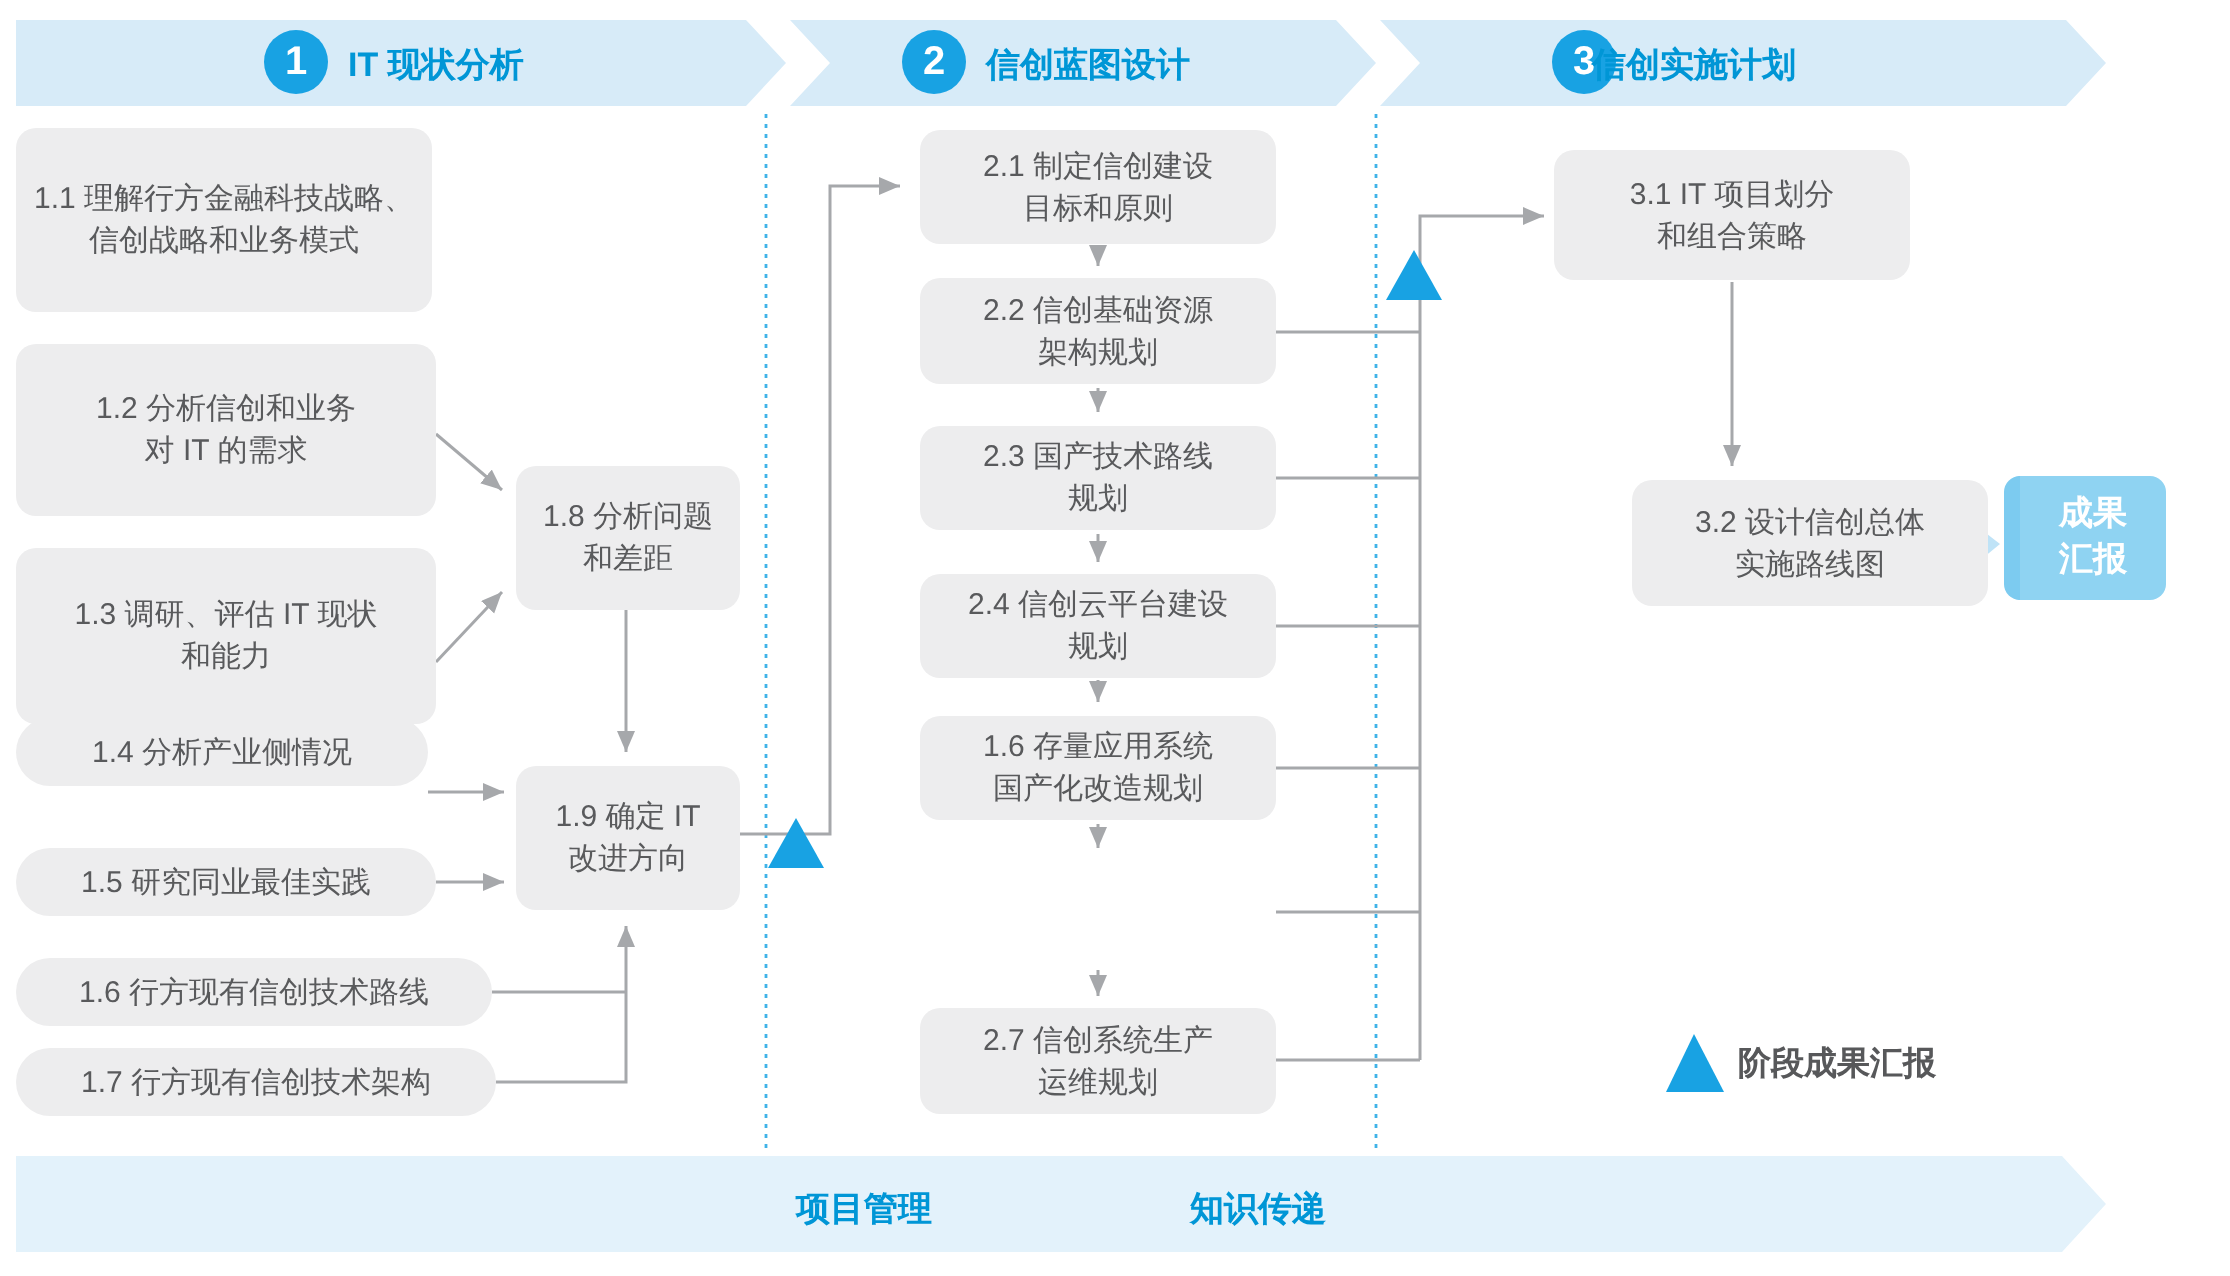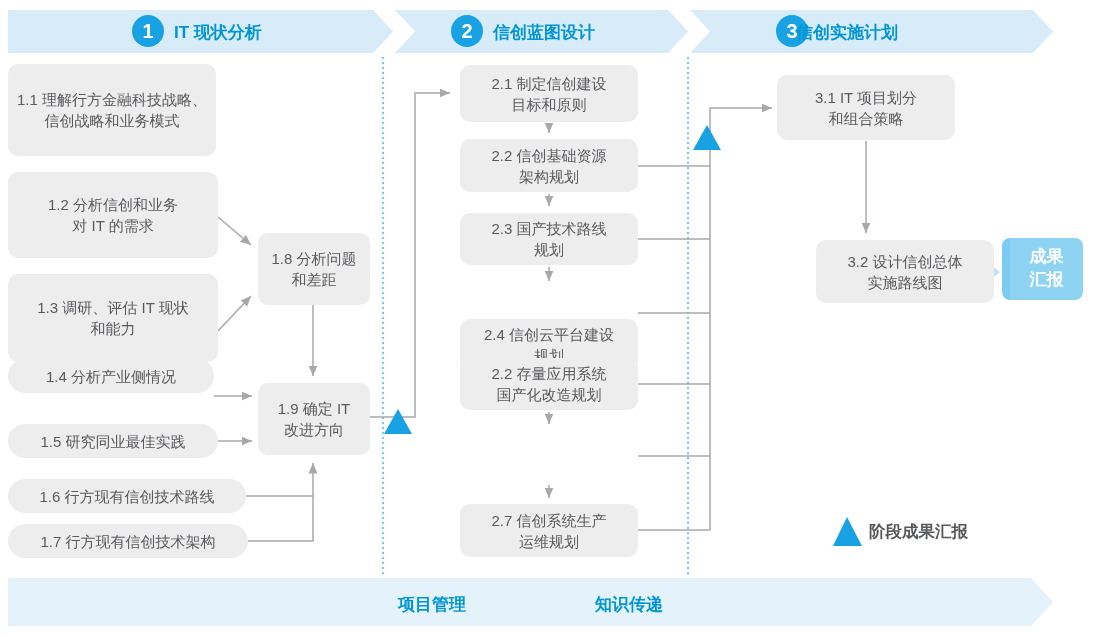--- a/index.html
+++ b/index.html
@@ -134,23 +134,23 @@
 和差距</div>
   <div class="gbox" style="left:258px;top:383px;width:112px;height:72px;">1.9 确定 IT
 改进方向</div>
 
   <div class="gbox" style="left:460px;top:65px;width:178px;height:57px;">2.1 制定信创建设
 目标和原则</div>
   <div class="gbox" style="left:460px;top:139px;width:178px;height:53px;">2.2 信创基础资源
 架构规划</div>
   <div class="gbox" style="left:460px;top:213px;width:178px;height:52px;">2.3 国产技术路线
 规划</div>
-  <div class="gbox" style="left:460px;top:287px;width:178px;height:52px;margin-top:32px;">2.4 信创云平台建设
+  <div class="gbox" style="left:460px;top:287px;width:178px;height:52px;">2.4 信创云平台建设
 规划</div>
-  <div class="gbox" style="left:460px;top:358px;width:178px;height:52px;">2.2 存量应用系统
+  <div class="gbox" style="left:460px;top:358px;width:178px;height:52px;">1.6 存量应用系统
 国产化改造规划</div>
   <div class="gbox" style="left:460px;top:504px;width:178px;height:53px;">2.7 信创系统生产
 运维规划</div>
 
   <div class="gbox" style="left:777px;top:75px;width:178px;height:65px;">3.1 IT 项目划分
 和组合策略</div>
   <div class="gbox" style="left:777px;top:240px;width:178px;height:63px;margin-left:39px;">3.2 设计信创总体
 实施路线图</div>
 
   <div class="result-box">成果

